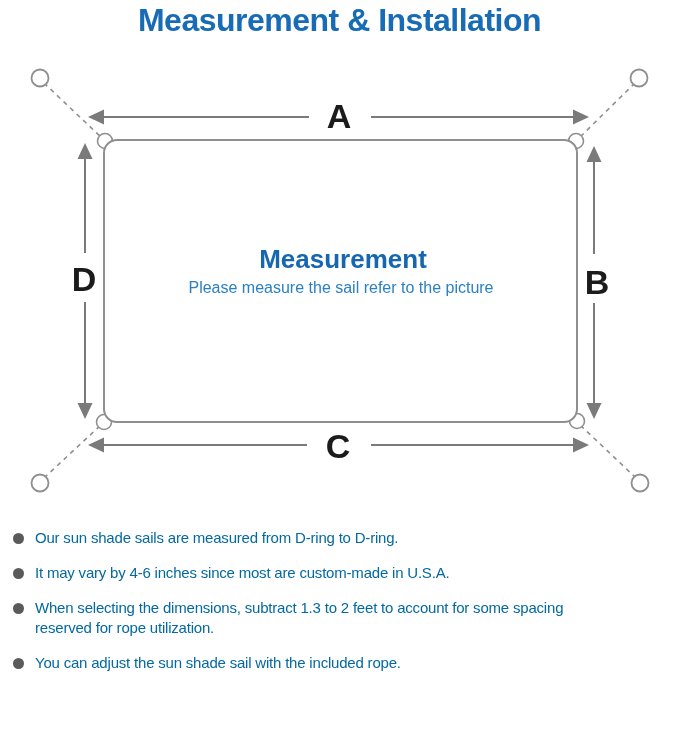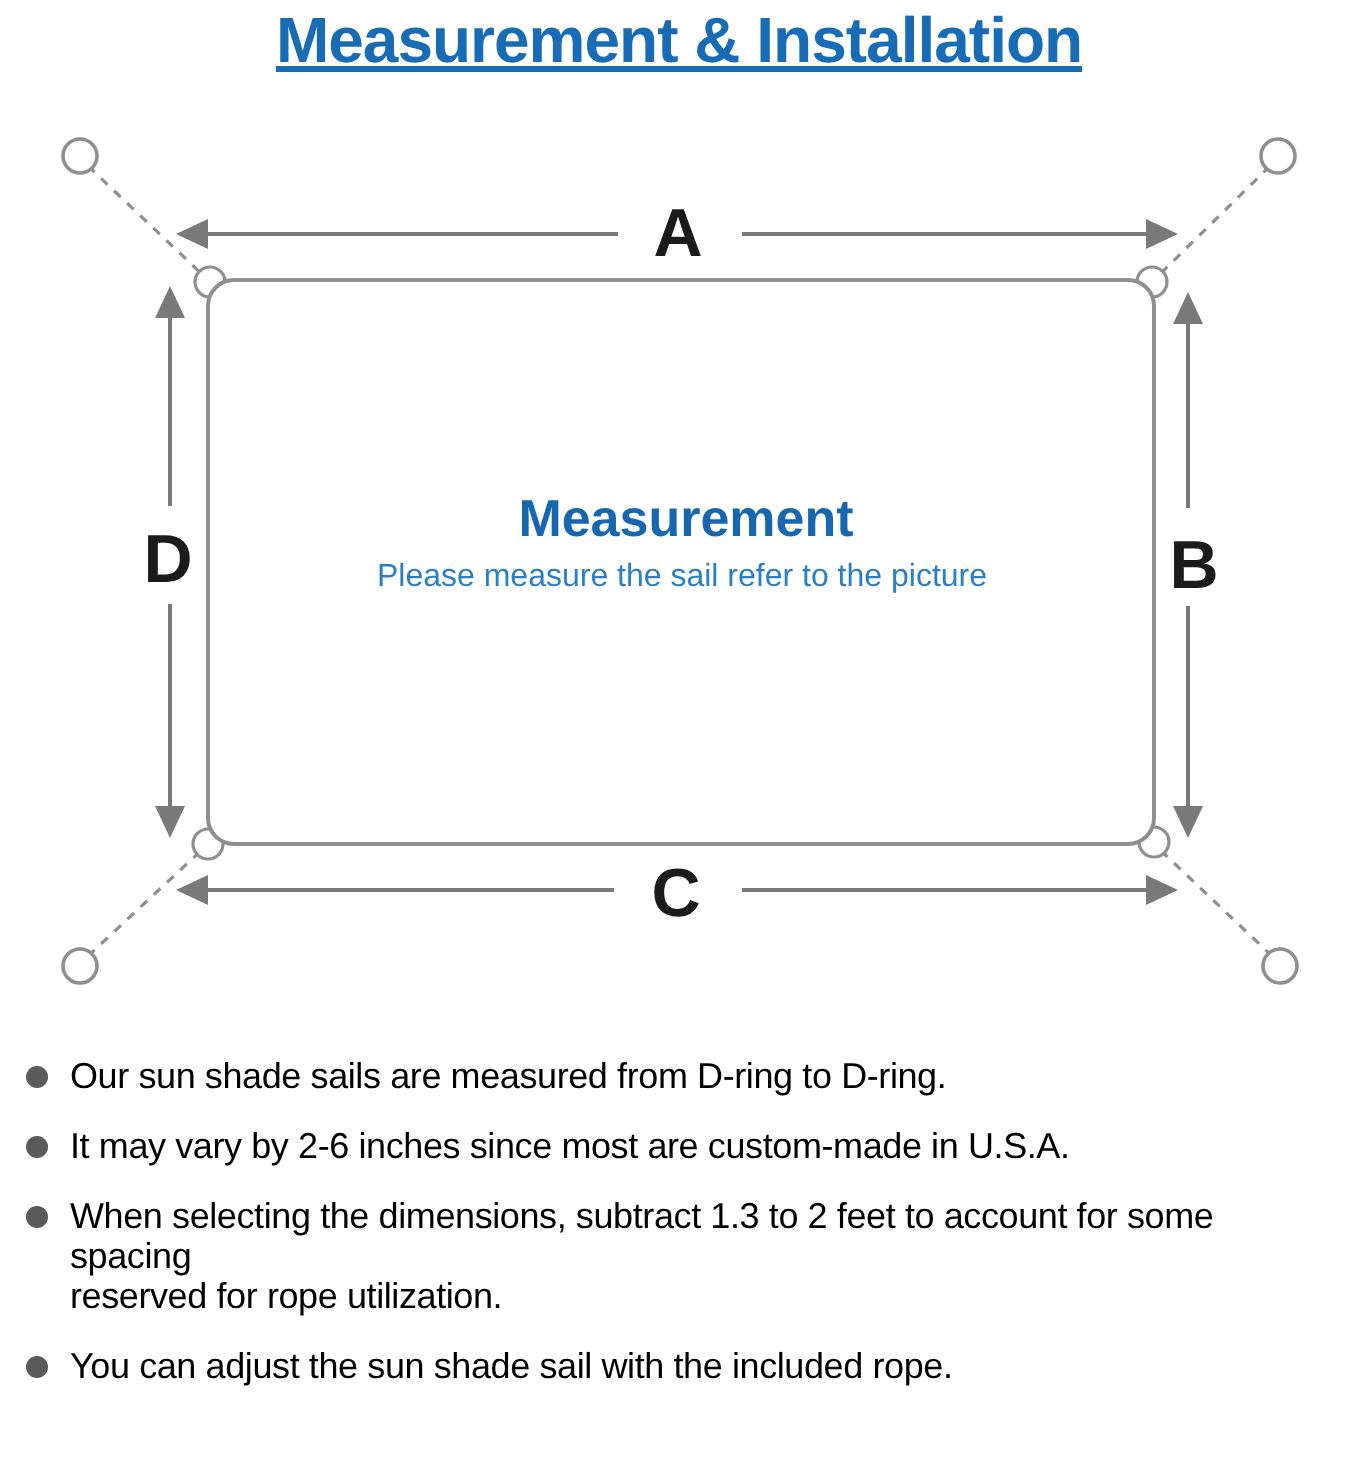--- a/index.html
+++ b/index.html
@@ -7,21 +7,20 @@
     width: 679px; height: 739px;
     position: relative; overflow: hidden;
     font-family: "Liberation Sans", sans-serif;
   }
   .page-title {
     position: absolute; top: 0; left: 0; right: 0;
     margin: 2px 0 0 0;
     text-align: center;
     font-size: 32px; font-weight: 700; letter-spacing: -0.5px;
     color: #176cb5;
-    text-decoration: underline;
   }
   .diagram-svg {
     position: absolute; top: 0; left: 0;
     width: 679px; height: 520px;
   }
   .diagram-svg text { font-family: "Liberation Sans", sans-serif; }
   .dim-label { font-size: 34px; font-weight: 700; fill: #1b1b1b; }
   .center-title { font-size: 26px; font-weight: 700; fill: #1767b0; }
   .center-sub { font-size: 16px; fill: #2b80c3; }
   .sail-stroke { stroke: #8f8f8f; fill: #ffffff; }
@@ -29,22 +28,22 @@
   .arrow-head { fill: #7a7a7a; }
   .rope-dash { stroke: #8f8f8f; stroke-width: 1.6; stroke-dasharray: 4.5 4.5; fill: none; }
 
   .notes {
     position: absolute; top: 528px; left: 10px; right: 20px;
     list-style: none; margin: 0; padding: 0;
   }
   .notes li {
     display: flex; align-items: flex-start;
     margin-bottom: 15px;
-    color: #000000;
-    font-size: 18px; line-height: 20px; letter-spacing: -0.2px;
+    color: #0369a1;
+    font-size: 15px; line-height: 20px; letter-spacing: -0.2px;
   }
   .notes li:nth-child(4) { margin-bottom: 21px; }
   .dot {
     flex: 0 0 auto;
     width: 11px; height: 11px; border-radius: 50%;
     background: #5a5a5a;
     margin: 5px 11px 0 3px;
   }
   .note-text { white-space: pre-line; }
 </style>
@@ -108,21 +107,21 @@
   <text class="center-sub" x="341" y="293" text-anchor="middle">Please measure the sail refer to the picture</text>
 </svg>
 
 <ul class="notes">
   <li>
     <span class="dot"></span>
     <span class="note-text">Our sun shade sails are measured from D-ring to D-ring.</span>
   </li>
   <li>
     <span class="dot"></span>
-    <span class="note-text">It may vary by 2-6 inches since most are custom-made in U.S.A.</span>
+    <span class="note-text">It may vary by 4-6 inches since most are custom-made in U.S.A.</span>
   </li>
   <li>
     <span class="dot"></span>
     <span class="note-text">When selecting the dimensions, subtract 1.3 to 2 feet to account for some spacing
 reserved for rope utilization.</span>
   </li>
   <li>
     <span class="dot"></span>
     <span class="note-text">You can adjust the sun shade sail with the included rope.</span>
   </li>

